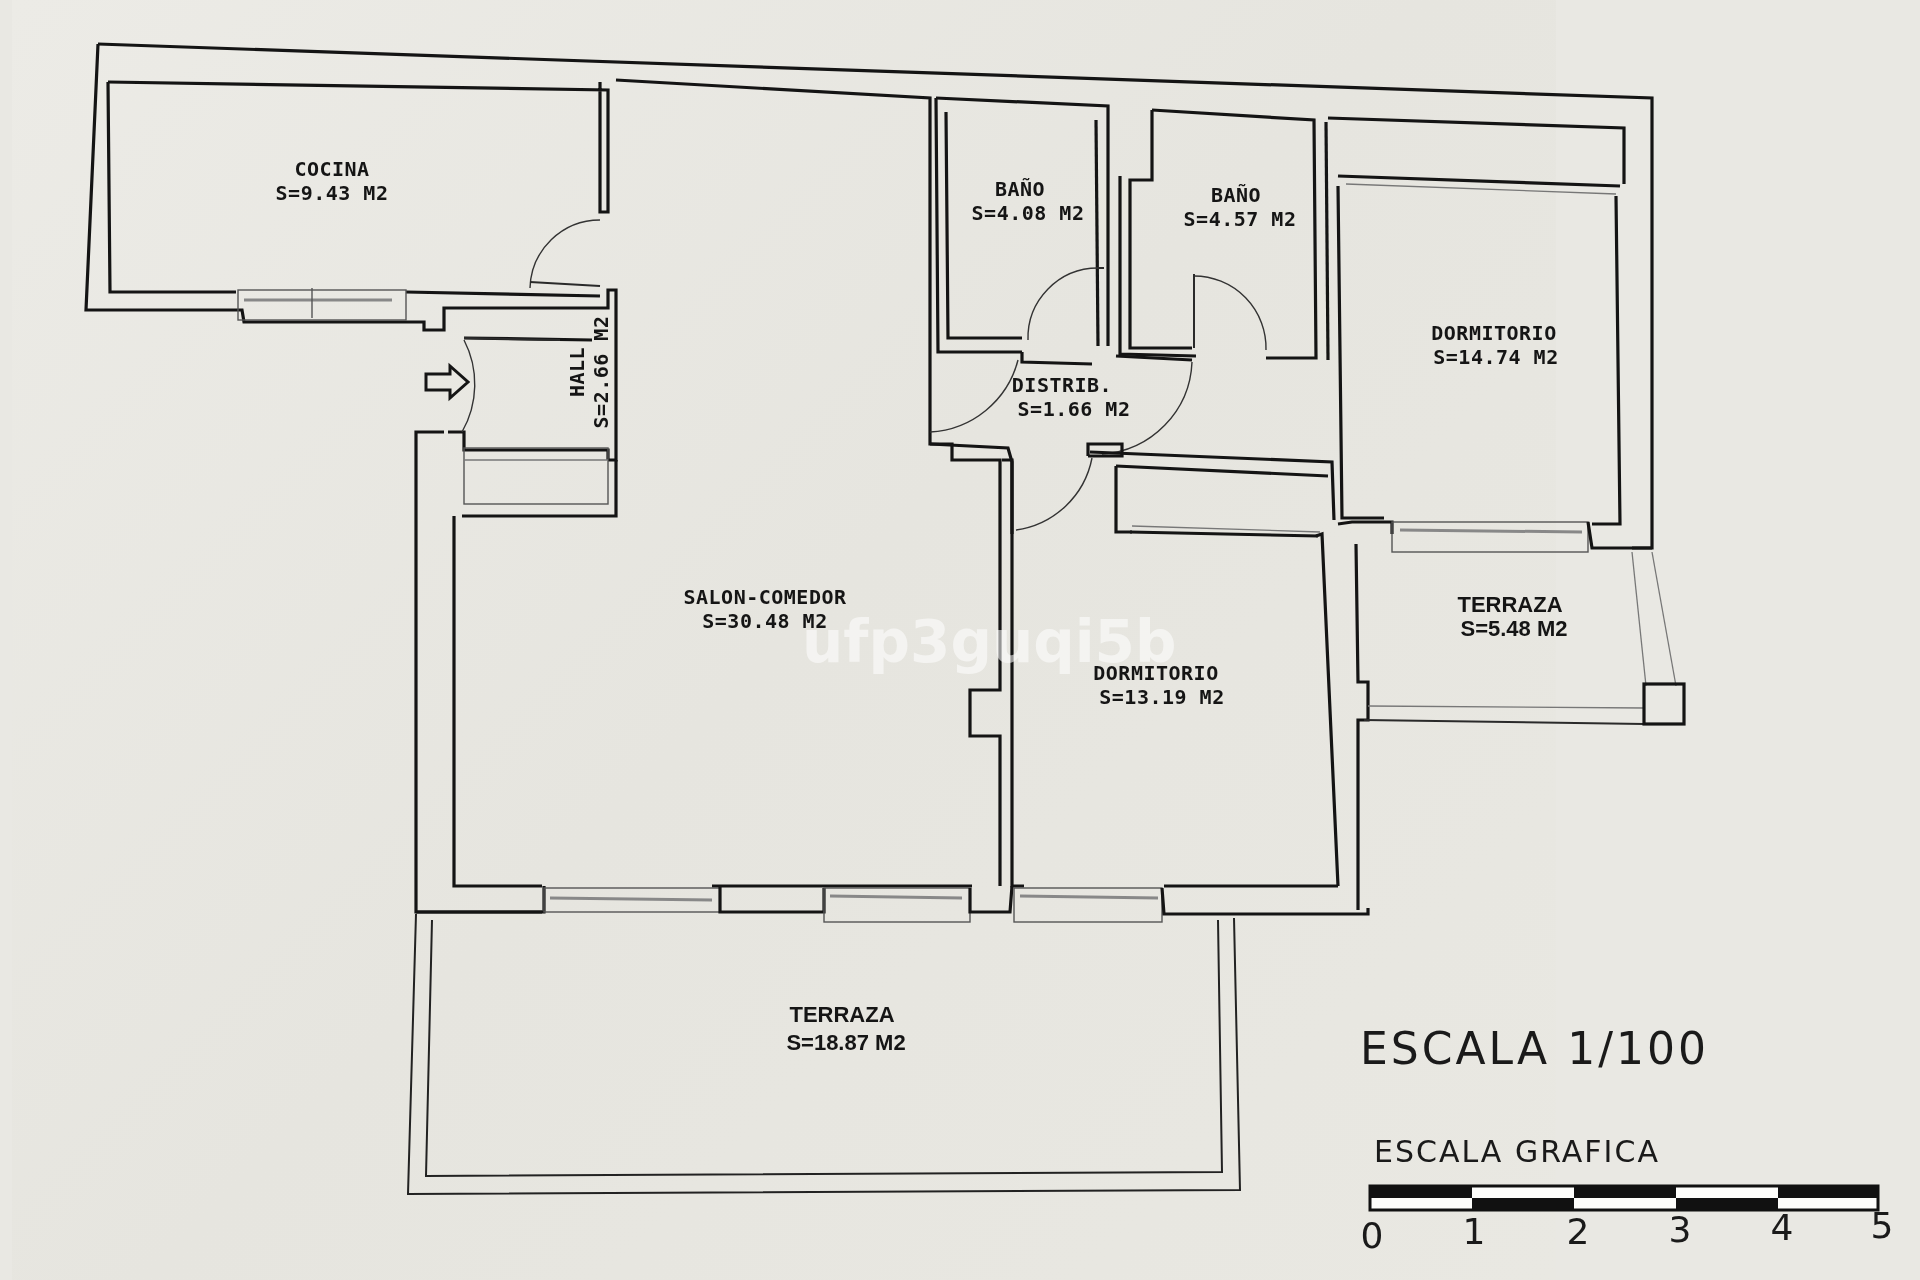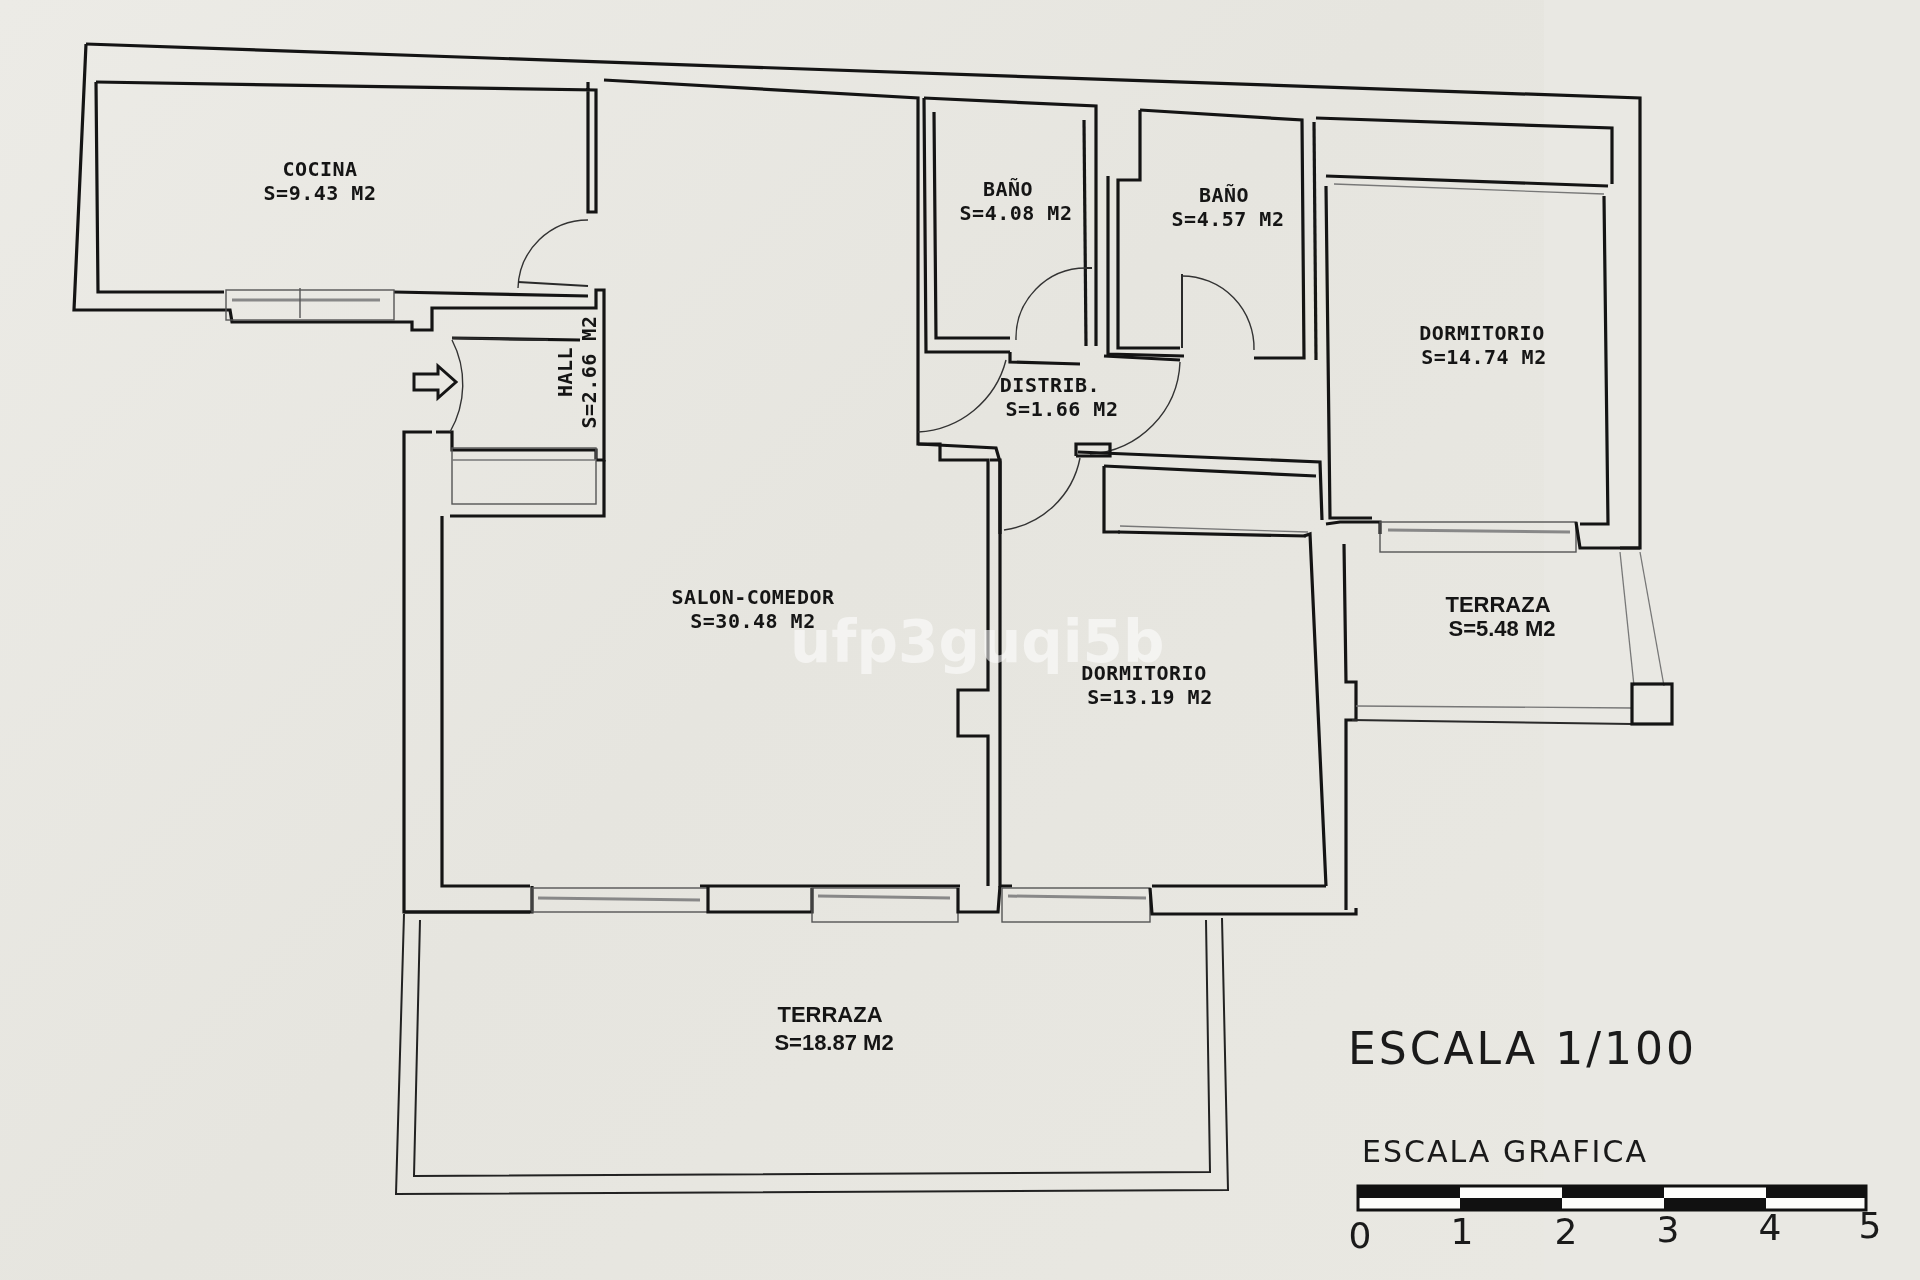--- a/index.html
+++ b/index.html
@@ -2,21 +2,21 @@
 <html><head>
   <meta charset="utf-8">
   <style>
     html, body { margin: 0; padding: 0; }
     body {
       width: 1920px; height: 1280px; overflow: hidden;
       background: #e9e8e3;
       font-family: "DejaVu Sans Mono", "Liberation Mono", monospace;
     }
     .sheet {
-      position: absolute; left: 0; top: 0; width: 1544px; height: 1280px;
+      position: absolute; left: 12px; top: 0; width: 1544px; height: 1280px;
       background: linear-gradient(135deg, #ecebe6 0%, #e6e5df 50%, #e9e8e2 100%);
     }
     svg.plan { position: absolute; left: 0; top: 0; }
     .wall { fill: none; stroke: #141414; stroke-width: 3.2; stroke-linejoin: miter; }
     .wall-thin { fill: none; stroke: #222; stroke-width: 2; }
     .win { fill: none; stroke: #555; stroke-width: 1.4; }
     .win-glass { fill: none; stroke: #888; stroke-width: 3; }
     .door-arc { fill: none; stroke: #333; stroke-width: 1.4; }
     .rail { fill: none; stroke: #2a2a2a; stroke-width: 2; }
     .rail-light { fill: none; stroke: #777; stroke-width: 1.3; }

